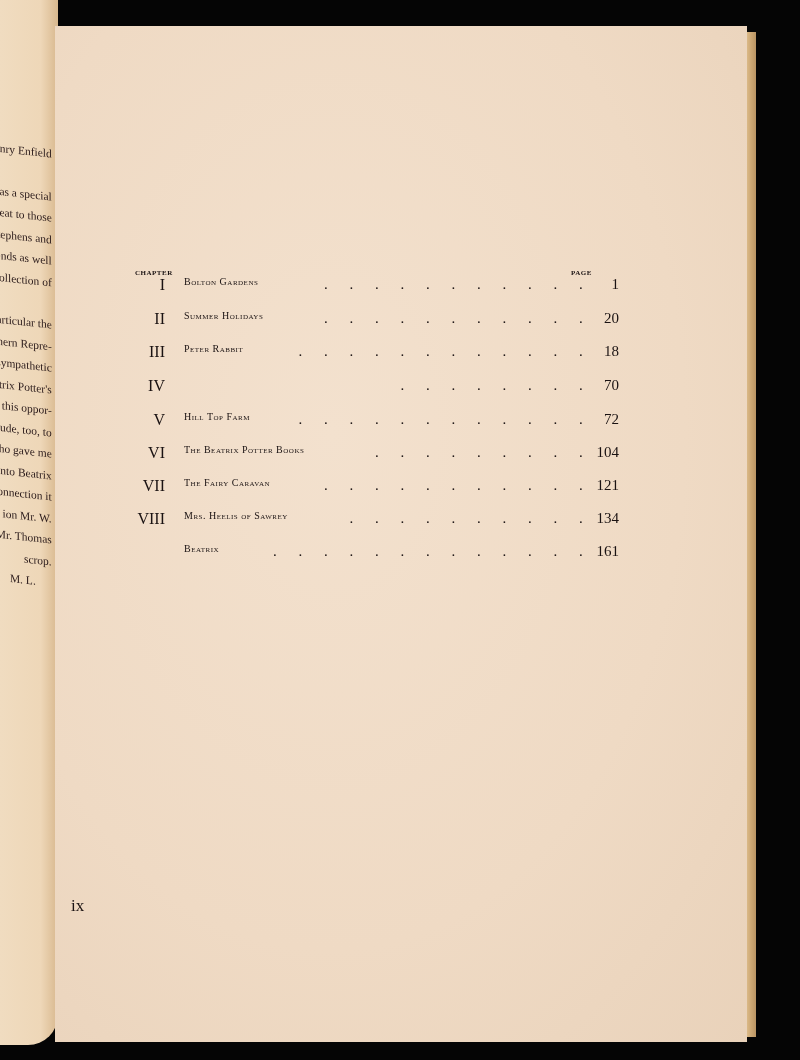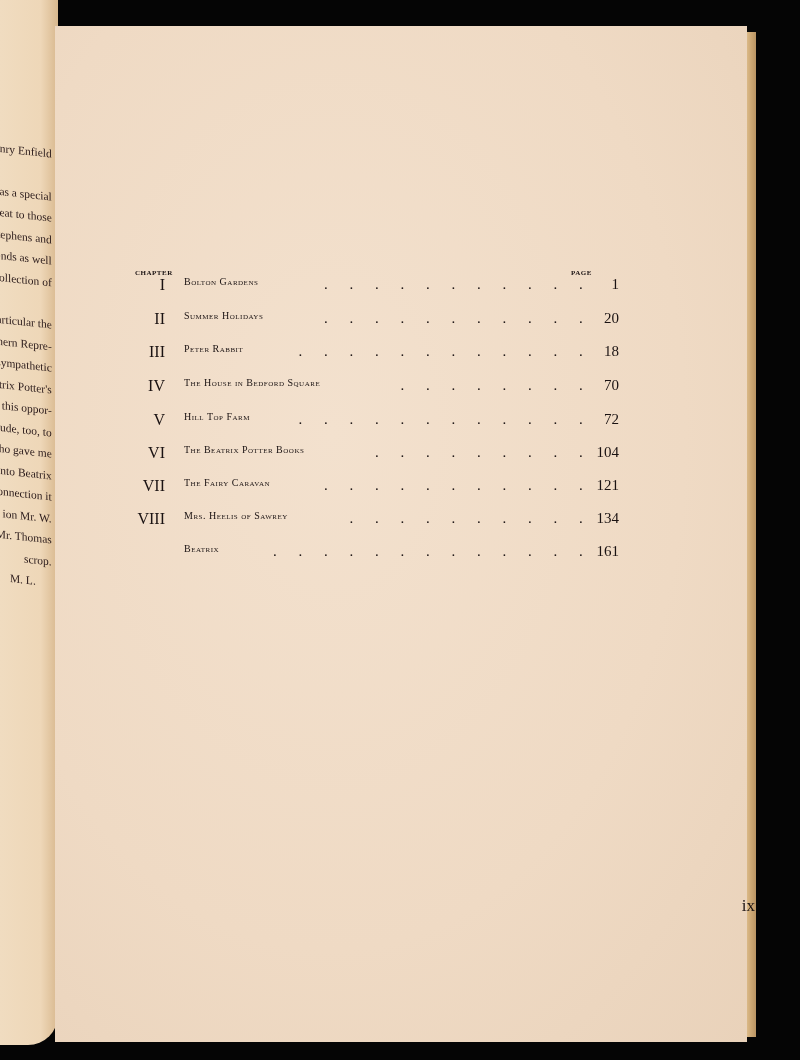--- a/index.html
+++ b/index.html
@@ -14,21 +14,21 @@
   .hdr{position:absolute;top:243px;font-size:7px;font-weight:bold;letter-spacing:0.5px;color:#1a1212;}
   .hdr.ch{left:80px;}
   .hdr.pg{left:516px;font-family:Liberation Serif, serif;}
   .toc{position:absolute;top:250px;left:0;width:692px;}
   .row{position:absolute;left:0;width:692px;height:24px;color:#1a1212;font-size:15px;}
   .num{position:absolute;right:582px;text-align:right;top:0;font-size:16px;}
   .ttl{position:absolute;left:129px;top:0;font-variant:small-caps;font-size:10px;letter-spacing:0.5px;}
   .dots{position:absolute;top:0;left:0;width:692px;}
   .dot{position:absolute;top:0;font-size:15px;}
   .pnum{position:absolute;right:128px;top:0;font-size:15px;}
-  .folio{position:absolute;top:870px;left:8px;width:100%;text-align:right;font-size:17px;color:#1a1212;}
+  .folio{position:absolute;top:870px;left:16px;width:100%;text-align:left;font-size:17px;color:#1a1212;}
 </style>
 </head>
 <body>
 
 <div class="left-page">
   <div class="left-lines">
     <span class="l">Henry Enfield</span>
     <span class="l gap"></span>
     <span class="l">y has a special</span>
     <span class="l">great to those</span>
@@ -109,21 +109,20 @@
           <span class="dot" style="left: 371px;">.</span>
           <span class="dot" style="left: 345.5px;">.</span>
           <span class="dot" style="left: 320px;">.</span>
           <span class="dot" style="left: 294.5px;">.</span>
           <span class="dot" style="left: 269px;">.</span>
           <span class="dot" style="left: 243.5px;">.</span>
         </div>
       </div>
     <div class="row" style="top:101px">
       <span class="num">IV</span>
-      <span class="ttl">The House in Bedford Square</span>
       <span class="pnum">70</span>
     <div class="dots">
           <span class="dot" style="left: 524px;">.</span>
           <span class="dot" style="left: 498.5px;">.</span>
           <span class="dot" style="left: 473px;">.</span>
           <span class="dot" style="left: 447.5px;">.</span>
           <span class="dot" style="left: 422px;">.</span>
           <span class="dot" style="left: 396.5px;">.</span>
           <span class="dot" style="left: 371px;">.</span>
           <span class="dot" style="left: 345.5px;">.</span>

